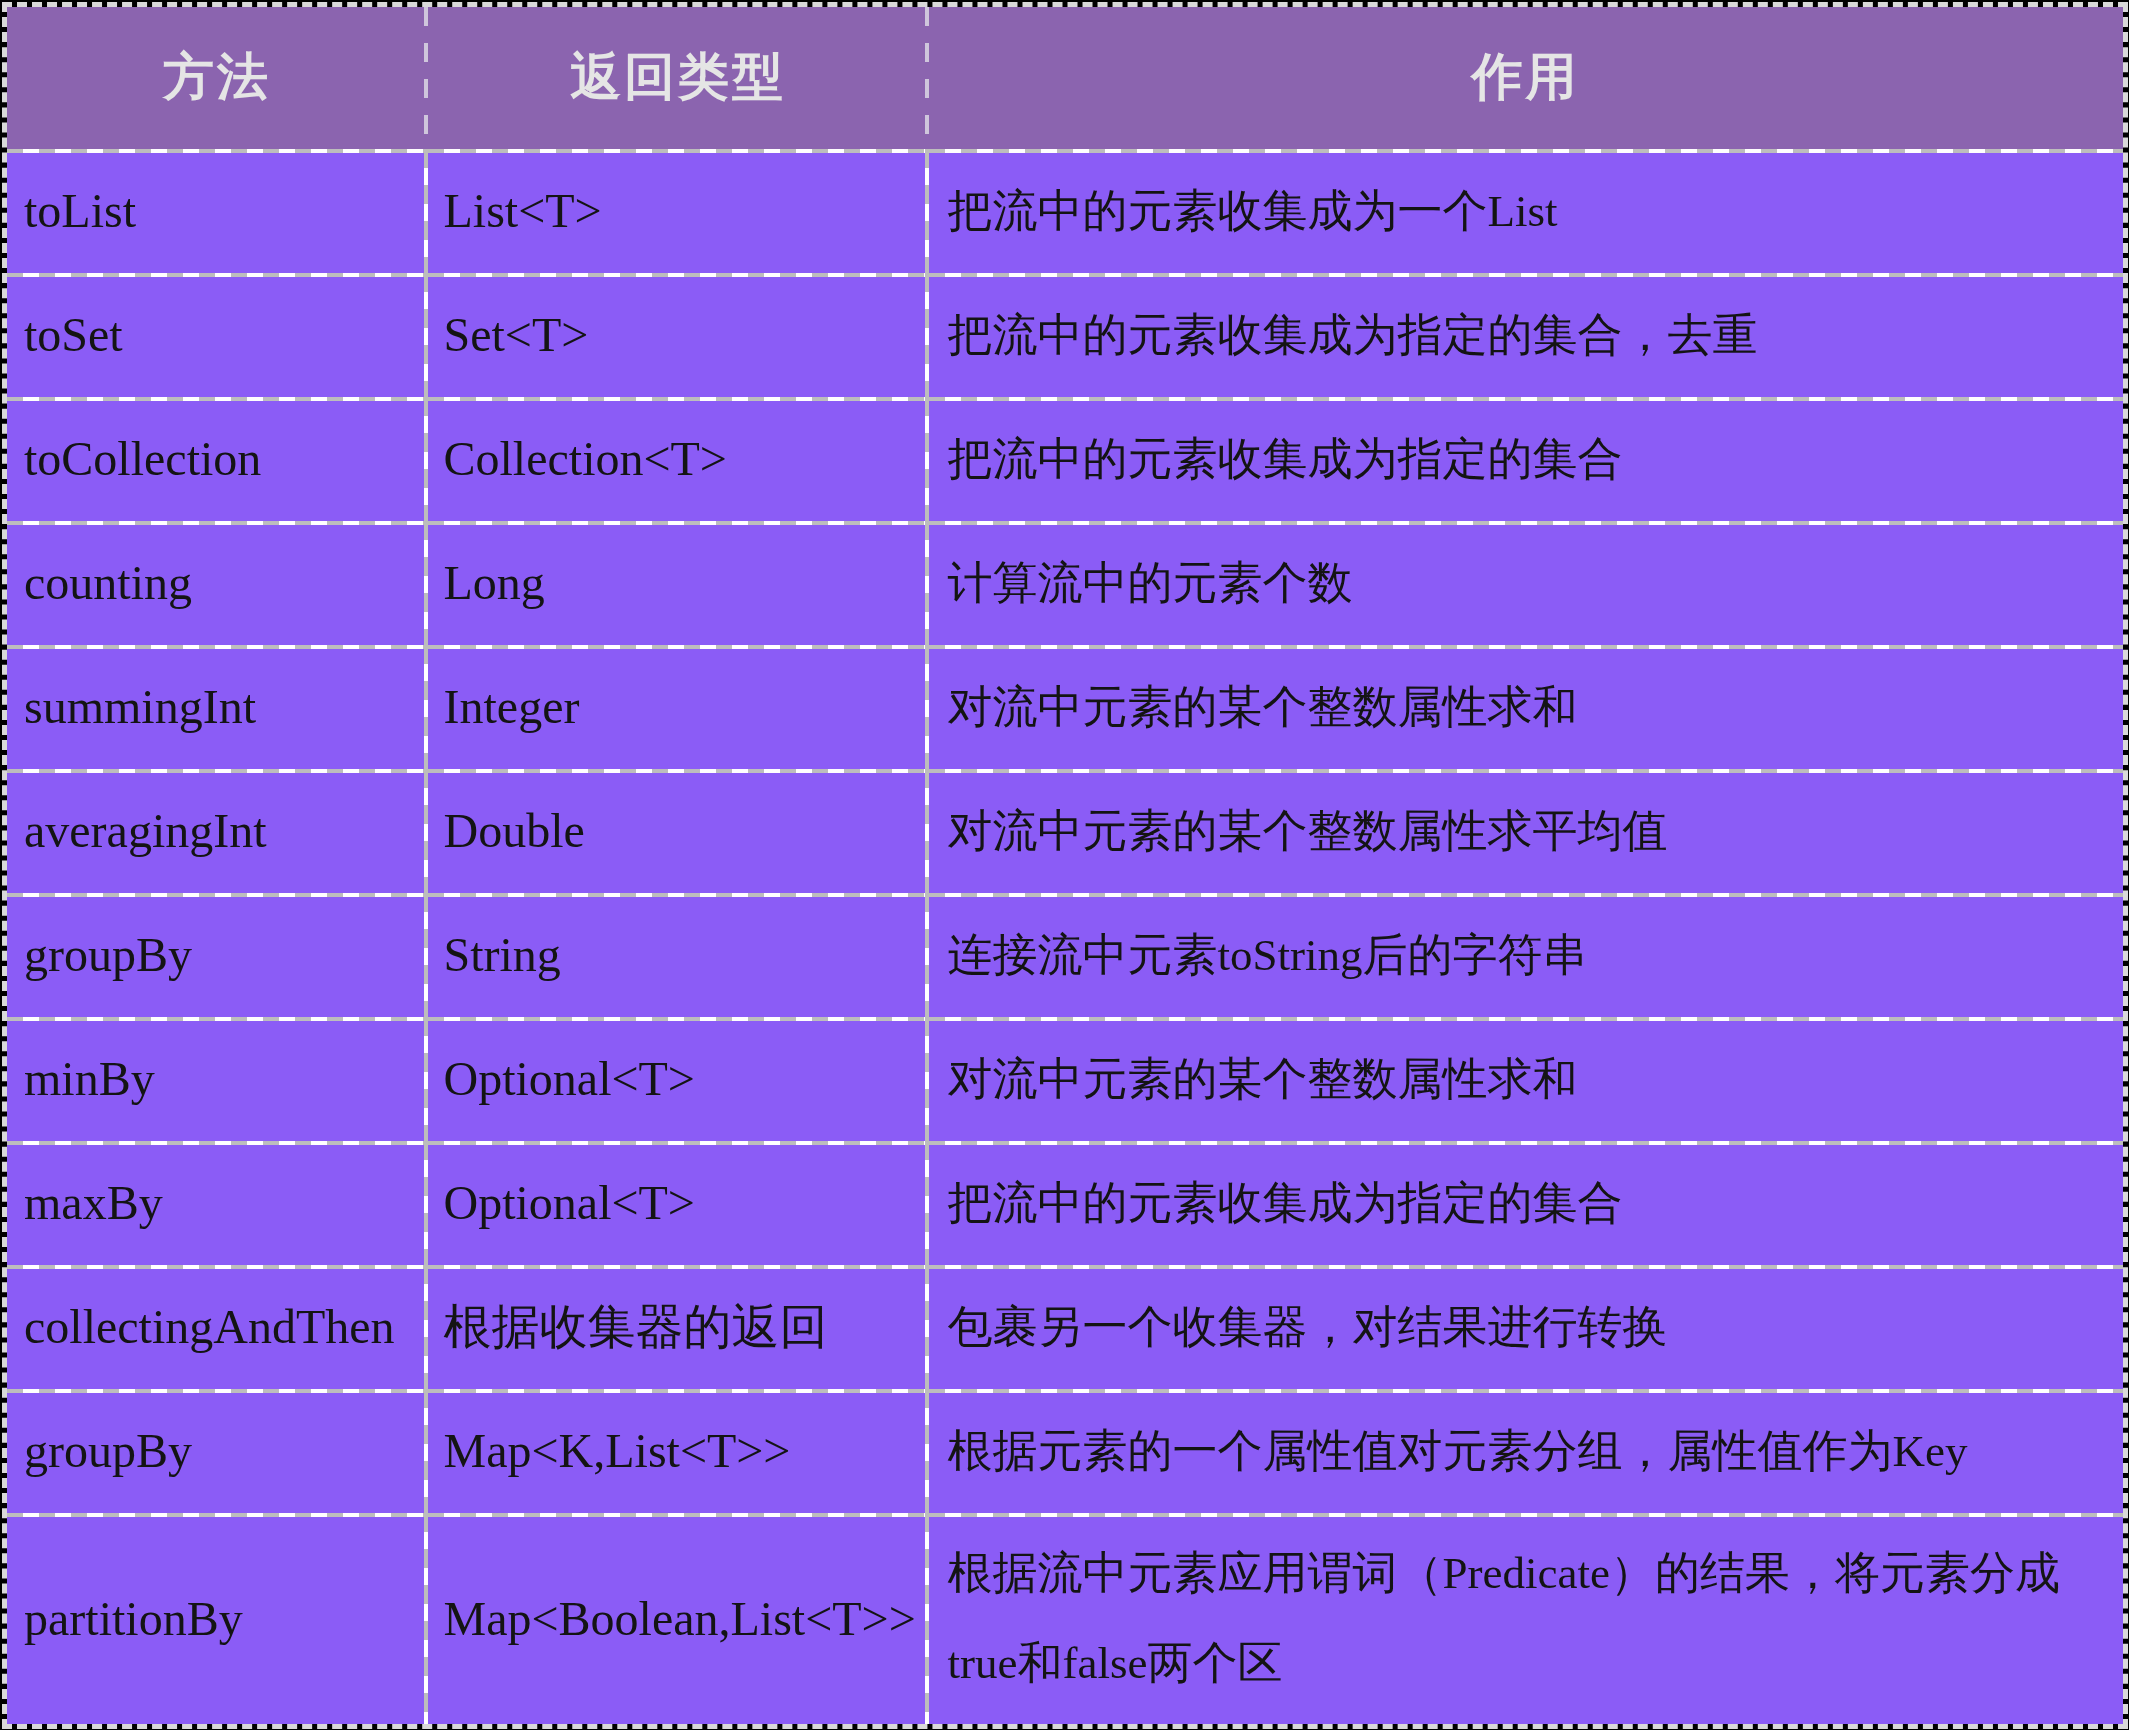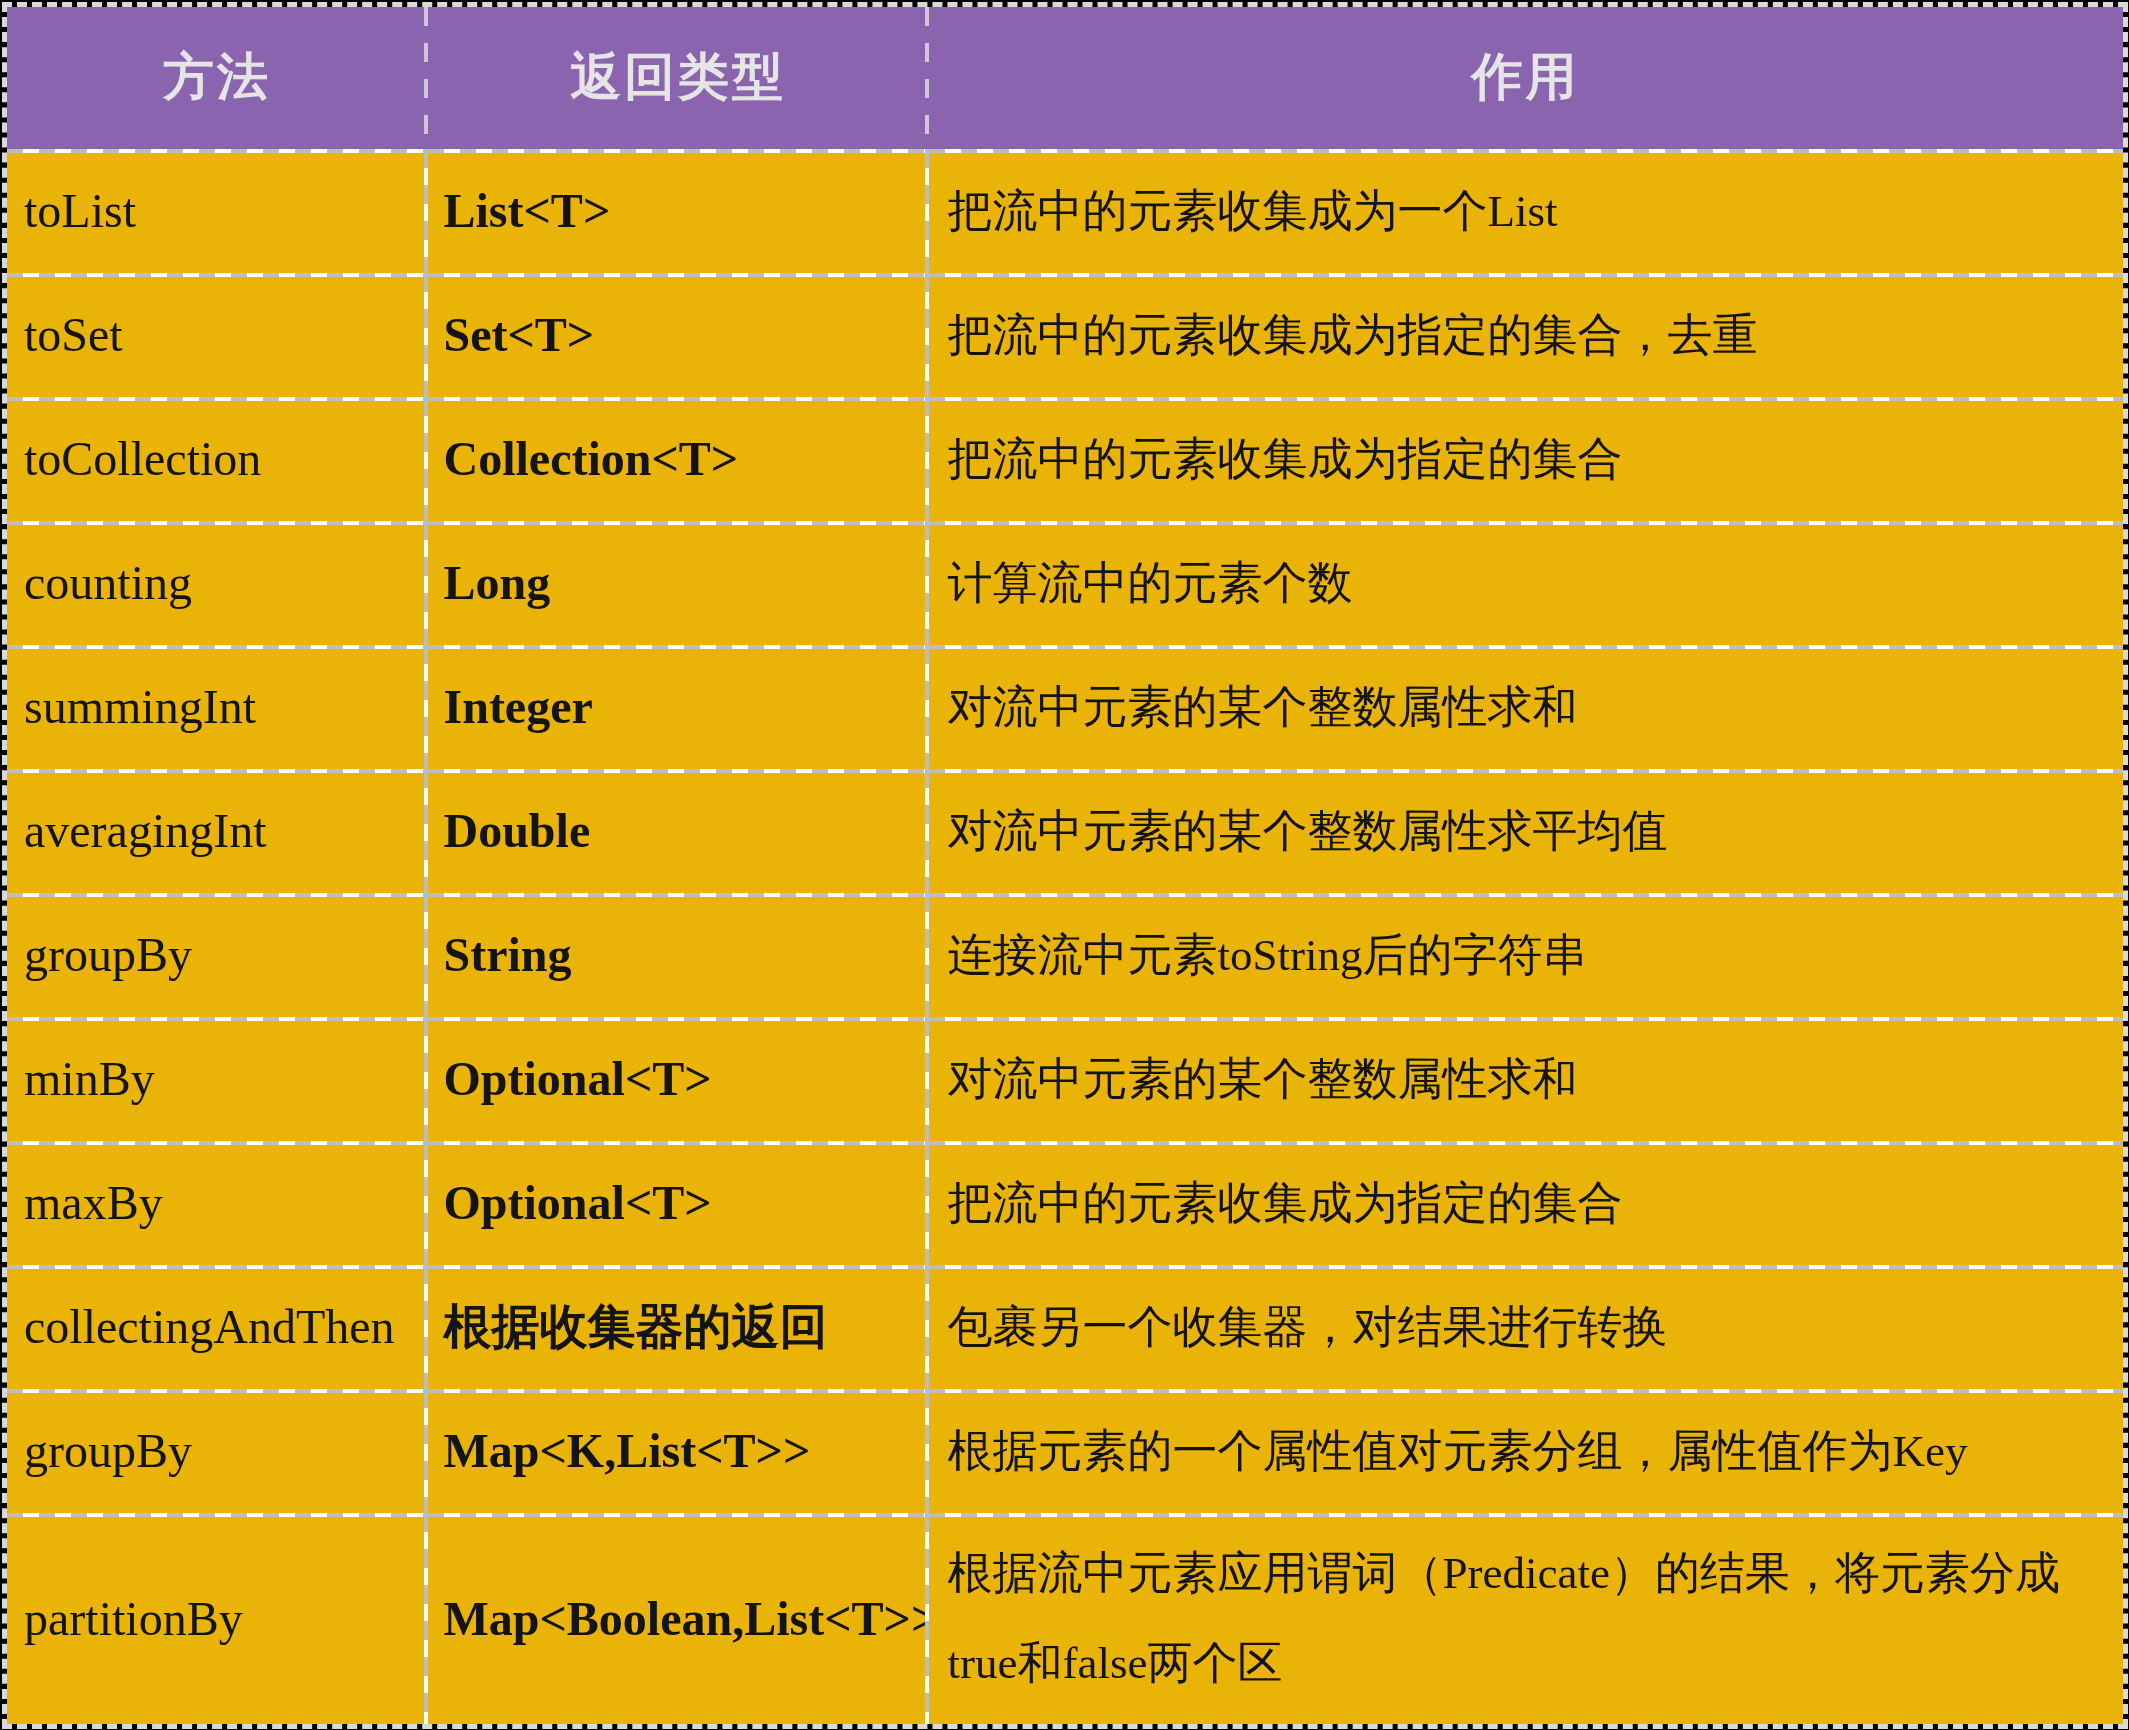--- a/index.html
+++ b/index.html
@@ -23,21 +23,21 @@
     display: grid;
     width: 100%;
     height: 100%;
     grid-template-columns: 421px 501px 1fr;
     grid-template-rows: 142px repeat(11, 124px) minmax(0, 1fr);
     background: #ffffff;
   }
   .row { display: contents; }
   .cell {
     position: relative;
-    background: #eab308;
+    background: #8b5cf6;
     display: flex;
     align-items: center;
     box-sizing: border-box;
     color: #141414;
     overflow: hidden;
   }
   
   .cell::before {
     content: "";
     position: absolute;
@@ -65,21 +65,20 @@
   .head.v::after {
     background: repeating-linear-gradient(180deg, #cfc6dc 0 19px, transparent 19px 36px);
   }
   .c-method {
     padding-left: 17.5px;
     font-size: 48px;
   }
   .c-type {
     padding-left: 16px;
     font-size: 48px;
-    font-weight: bold;
   }
   .c-desc {
     padding-left: 19px;
     padding-right: 15px;
     font-size: 45px;
     line-height: 2.0;
   }
 </style>
 </head>
 <body>

